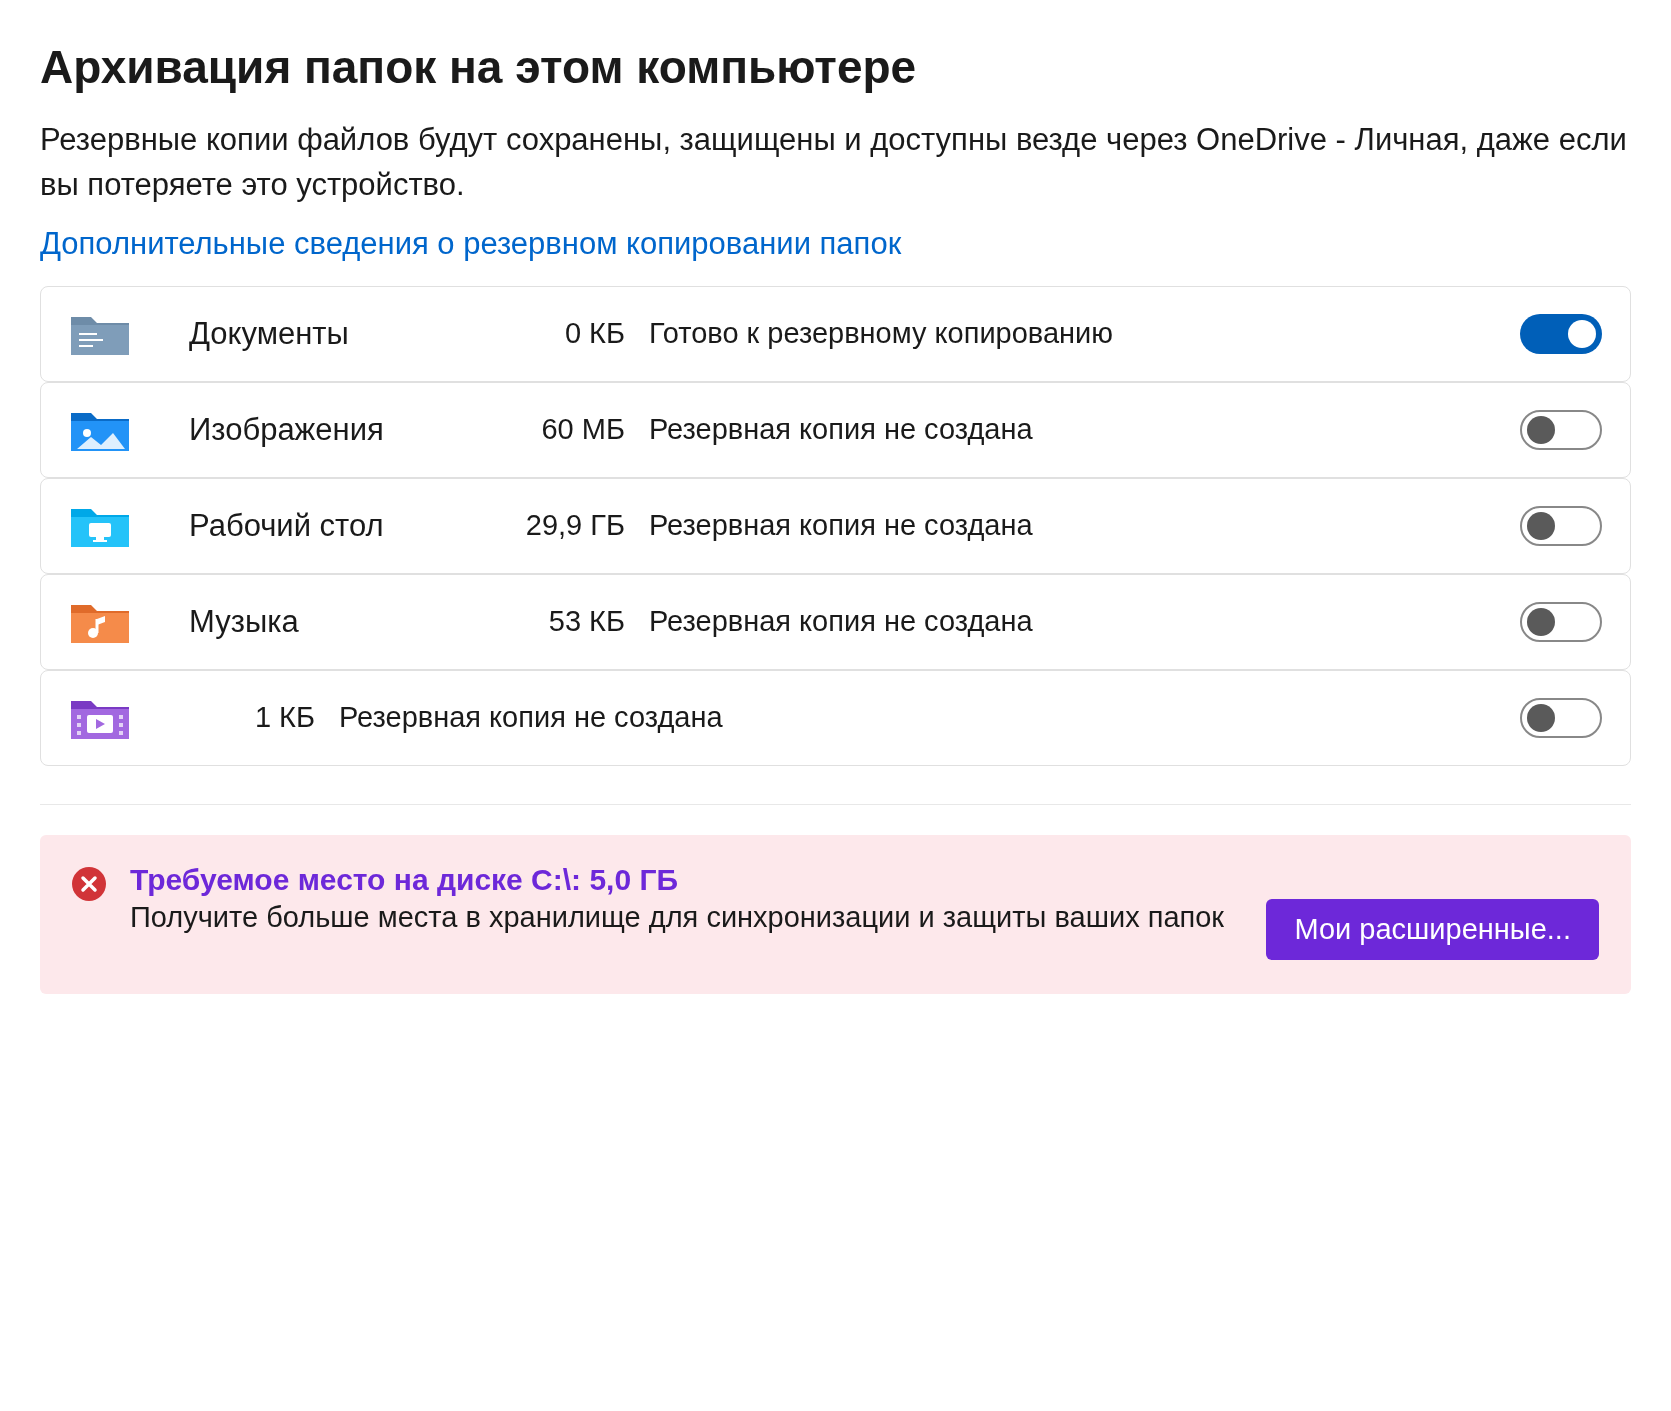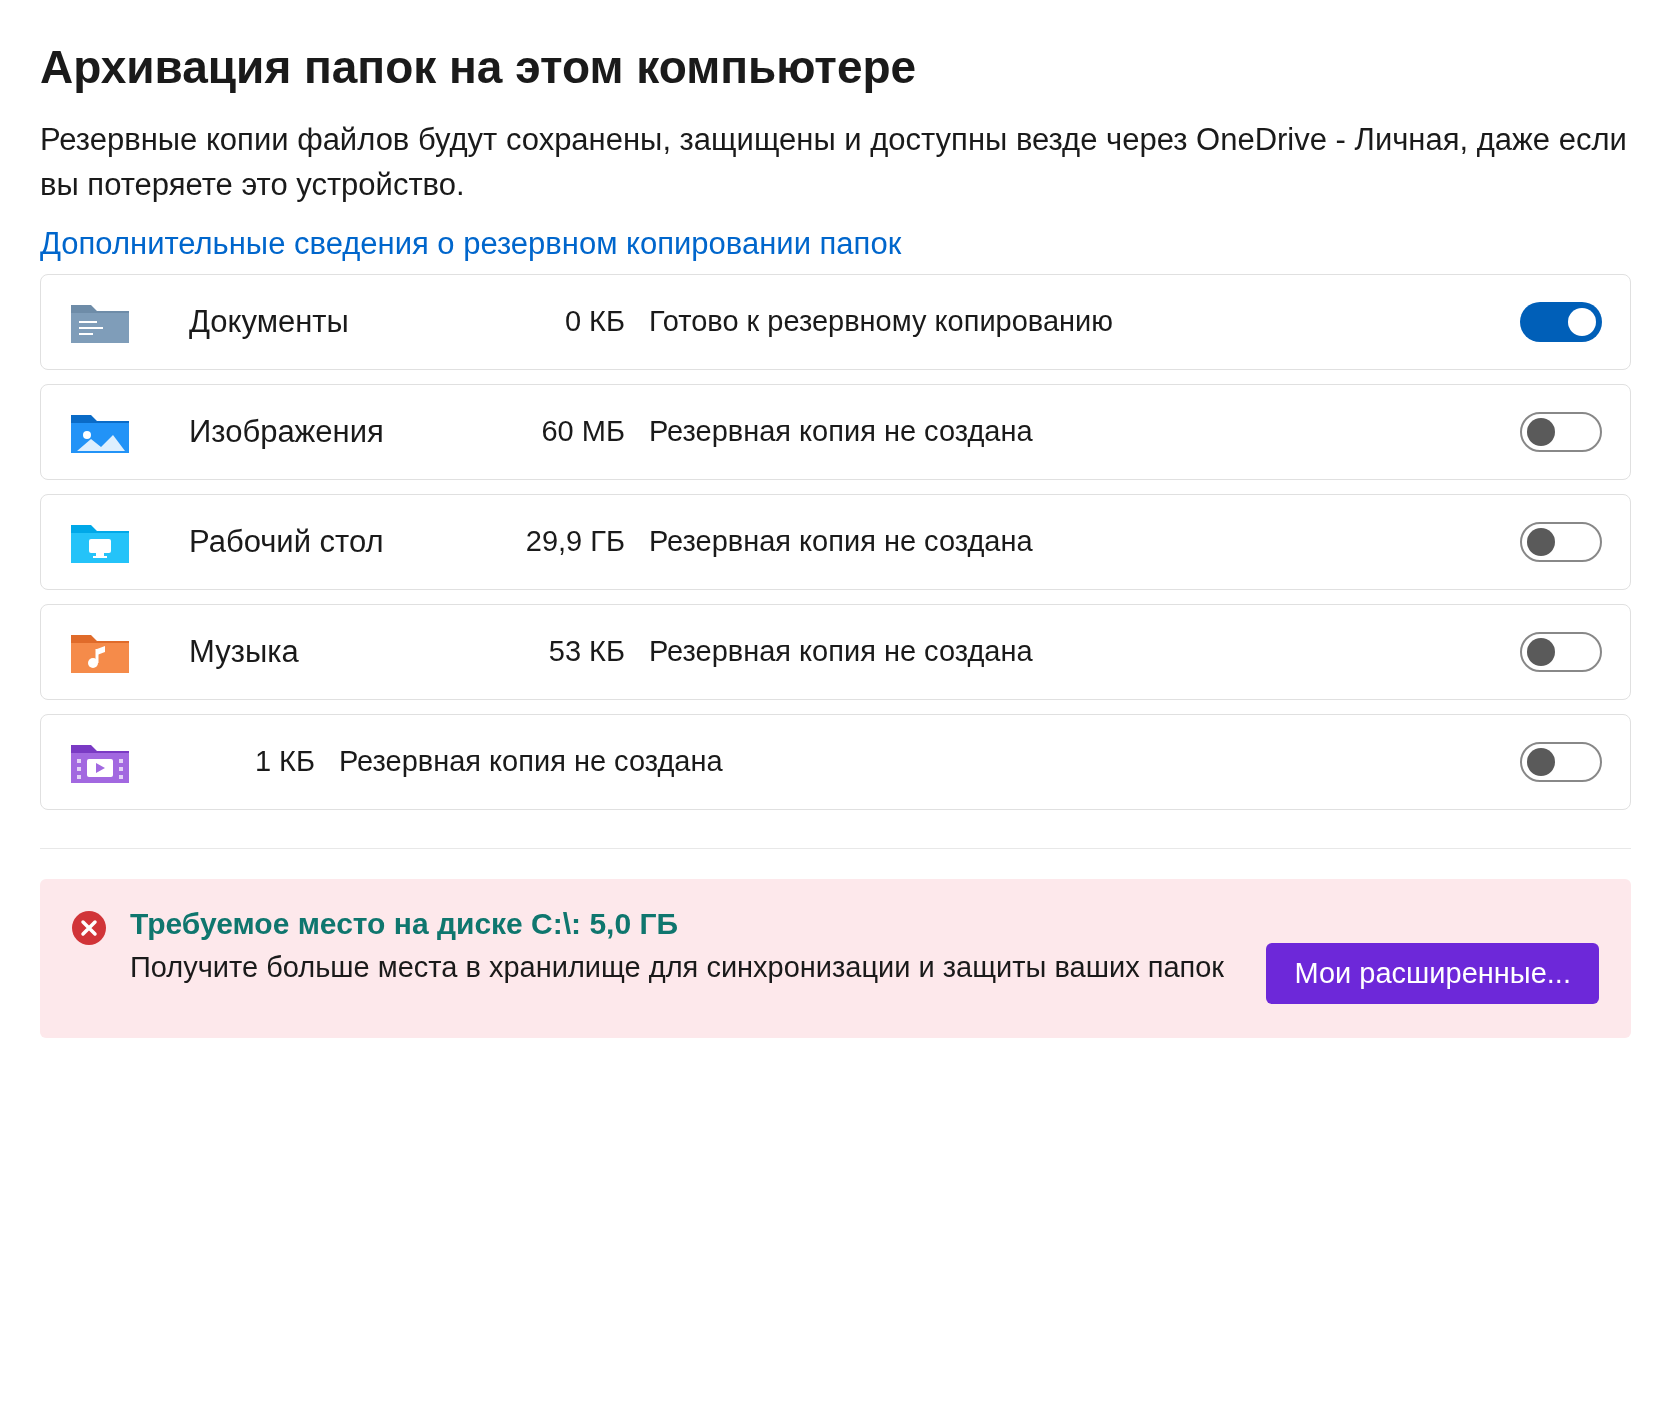--- a/index.html
+++ b/index.html
@@ -21,26 +21,25 @@
     font-size: 31px;
     line-height: 1.45;
     color: #1a1a1a;
     margin-bottom: 18px;
   }
   .link {
     color: #0066cc;
     text-decoration: none;
     font-size: 31px;
     display: inline-block;
-    margin-bottom: 12px;
+    margin-bottom: 24px;
   }
   .folder-list {
     display: flex;
     flex-direction: column;
-    gap: 14px;
   }
   .folder-row {
     display: flex;
     align-items: center;
     border: 1px solid #e0e0e0;
     border-radius: 8px;
     padding: 22px 28px;
     background: #fff;
   }
   .folder-icon {
@@ -117,22 +116,21 @@
     height: 34px;
     flex-shrink: 0;
     margin-top: 4px;
   }
   .warning-text {
     flex: 1;
   }
   .warning-title {
     font-size: 30px;
     font-weight: 600;
-    margin-bottom: 6px;
-    color: #0f766e;
+    color: #6d28d9;
   }
   .warning-desc {
     font-size: 29px;
     line-height: 1.4;
     color: #1a1a1a;
   }
   .warning-button {
     background: #6d28d9;
     color: #fff;
     border: none;

